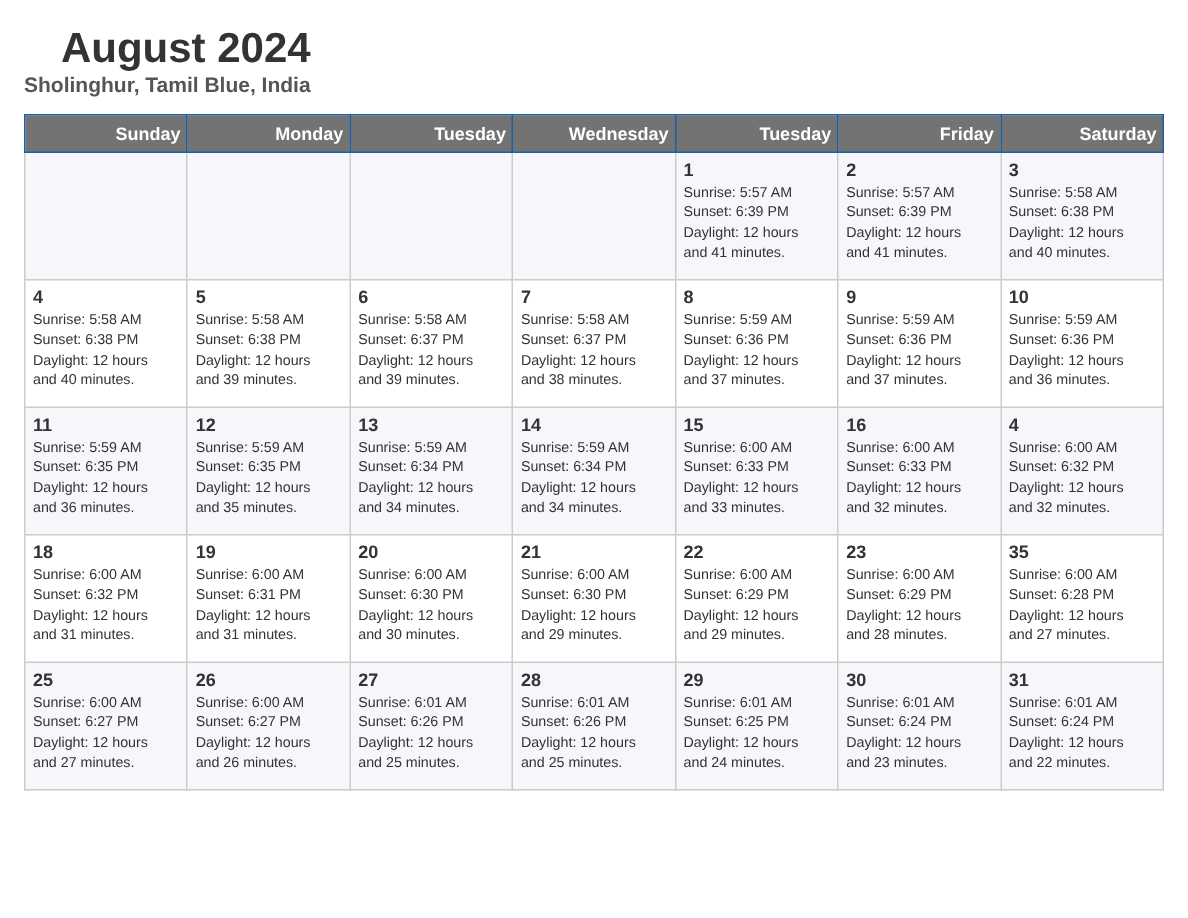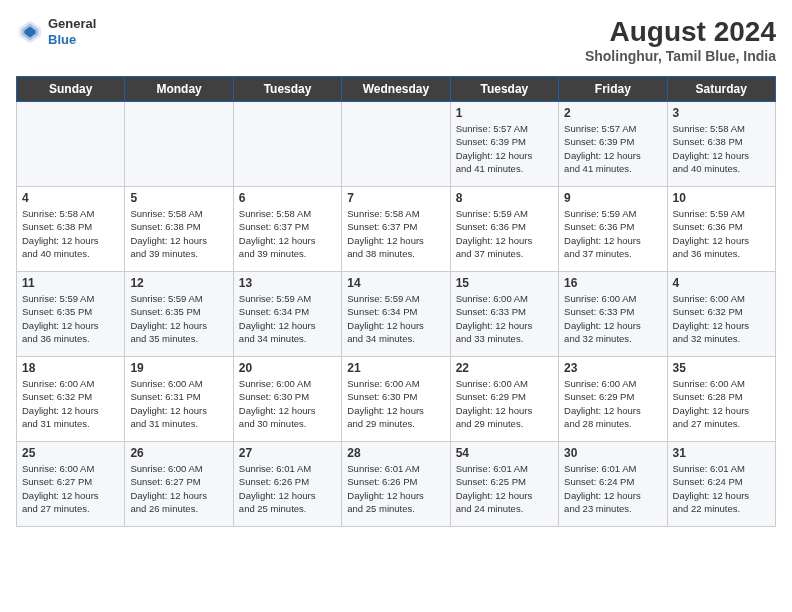--- a/index.html
+++ b/index.html
@@ -43,26 +43,26 @@
       font-size: 14px;
       color: #555;
       font-weight: bold;
     }
     table {
       width: 100%;
       border-collapse: collapse;
       table-layout: fixed;
     }
     thead tr th {
-      background-color: #404040;
+      background-color: #737373;
       color: #fff;
       font-size: 12px;
       font-weight: bold;
       padding: 5px 4px;
-      text-align: center;
+      text-align: right;
       border: 1px solid #1a5ea5;
       margin-top: 35px;
     }
     tbody tr td {
       border: 1px solid #ccc;
       vertical-align: top;
       padding: 4px 5px;
       font-size: 10px;
       color: #333;
       height: 85px;
@@ -86,31 +86,20 @@
     .day-info {
       font-size: 9.5px;
       line-height: 1.4;
       color: #333;
     }
   </style>
 </head>
 <body>
 
 <div class="header">
-  <div class="logo">
-    <svg class="logo-icon" viewBox="0 0 40 40">
-      <polygon points="20,4 36,14 36,26 20,36 4,26 4,14" fill="#2a6eb5" opacity="0.15"></polygon>
-      <polygon points="20,8 32,16 32,24 20,32 8,24 8,16" fill="#2a6eb5" opacity="0.3"></polygon>
-      <polygon points="20,12 28,18 28,22 20,28 12,22 12,18" fill="#2a6eb5"></polygon>
-    </svg>
-    <div class="logo-text">
-      <div><span class="general">General</span></div>
-      <div><span class="blue">Blue</span></div>
-    </div>
-  </div>
   <div class="title-block">
     <div class="month-year">August 2024</div>
     <div class="location">Sholinghur, Tamil Blue, India</div>
   </div>
 </div>
 
 <table>
   <thead>
     <tr>
     <th>Sunday</th>
@@ -326,21 +315,21 @@
 and 25 minutes.</div>
         </td>
         <td>
           <span class="day-num">28</span>
           <div class="day-info" style="white-space: pre-line;">Sunrise: 6:01 AM
 Sunset: 6:26 PM
 Daylight: 12 hours
 and 25 minutes.</div>
         </td>
         <td>
-          <span class="day-num">54</span>
+          <span class="day-num">29</span>
           <div class="day-info" style="white-space: pre-line;">Sunrise: 6:01 AM
 Sunset: 6:25 PM
 Daylight: 12 hours
 and 24 minutes.</div>
         </td>
         <td>
           <span class="day-num">30</span>
           <div class="day-info" style="white-space: pre-line;">Sunrise: 6:01 AM
 Sunset: 6:24 PM
 Daylight: 12 hours

